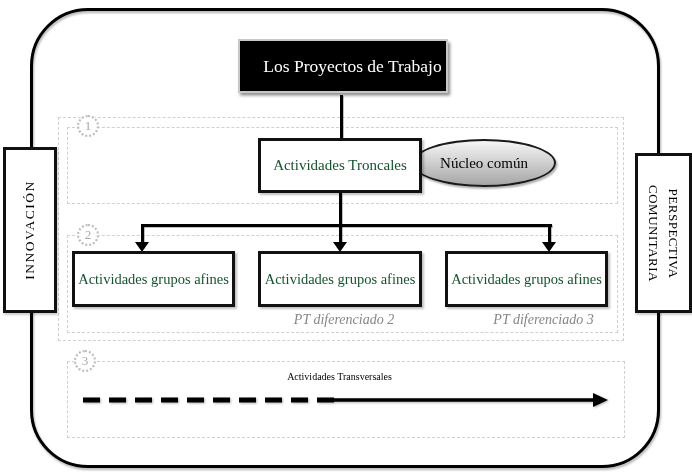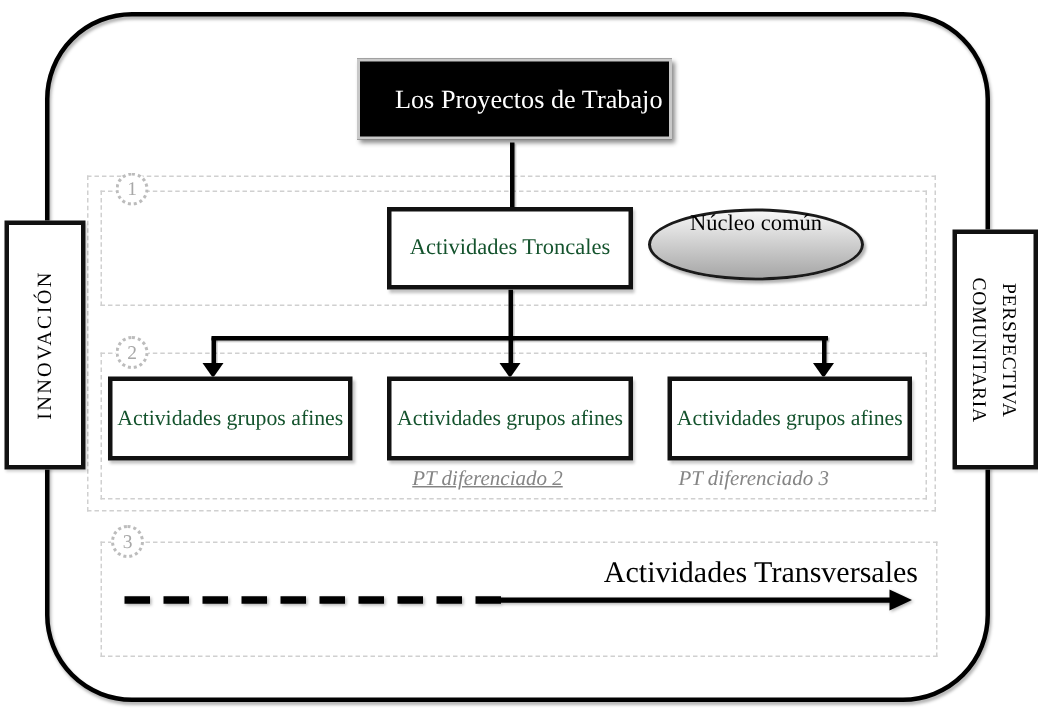--- a/index.html
+++ b/index.html
@@ -47,46 +47,46 @@
     background:var(--box-bg);border:3px solid var(--box-border);box-sizing:border-box;
     display:flex;align-items:center;justify-content:center;text-align:left;
     color:#14532d;box-shadow:1.5px 2px 2px rgba(0,0,0,0.25);z-index:2;
   }
   #troncales-box{left:258px;top:138px;width:164px;height:55px;font-size:15px;}
   #group-box-1{left:72px;top:251px;width:163px;height:56px;font-size:14.5px;}
   #group-box-2{left:258px;top:251px;width:164px;height:56px;font-size:14.5px;}
   #group-box-3{left:445px;top:251px;width:163px;height:56px;font-size:14.5px;}
   
   #nucleo-ellipse{
-    left:432px;top:139px;width:144px;height:48px;border-radius:50%;
+    left:412px;top:139px;width:144px;height:48px;border-radius:50%;
     border:2px solid #1a1a1a;background:linear-gradient(var(--ellipse-top),var(--ellipse-bottom));
-    display:flex;justify-content:center;font-size:15px;color:#000;
+    display:flex;align-items:center;justify-content:center;font-size:15px;color:#000;
     z-index:1;box-sizing:border-box;box-shadow:1.5px 2px 2px rgba(0,0,0,0.30);
   }
   
   .cline{background:var(--connector);z-index:1;filter:drop-shadow(1px 1px 0.5px rgba(0,0,0,0.25));}
   #trunk-top{left:340px;top:95px;width:3px;height:43px;}
   #trunk-mid{left:339px;top:193px;width:3px;height:33px;}
   #branch-line{left:141px;top:224px;width:411px;height:3px;}
   #stub-1{left:141px;top:225px;width:3px;height:18px;}
   #stub-2{left:339px;top:225px;width:3px;height:18px;}
   #stub-3{left:548px;top:225px;width:3px;height:18px;}
   .ahead{
     width:0;height:0;border-left:7px solid transparent;border-right:7px solid transparent;
     border-top:10px solid var(--connector);z-index:1;
   }
   #ahead-1{left:135px;top:242px;} #ahead-2{left:333px;top:242px;} #ahead-3{left:542px;top:242px;}
   
   .pt-caption{
     top:311px;height:18px;color:var(--caption);font-style:italic;font-size:14px;
     display:flex;align-items:center;justify-content:center;
   }
-  #caption-1{left:72px;width:163px;} #caption-2{left:243px;width:164px;text-decoration:underline;} #caption-3{left:421px;width:163px;}
+  #caption-1{left:72px;width:163px;} #caption-2{left:262px;width:164px;} #caption-3{left:462px;width:163px;}
   
-  #transversales-label{left:67px;top:371px;width:545px;text-align:right;font-size:20px;color:#000;}
+  #transversales-label{left:67px;top:371px;width:545px;text-align:center;font-size:10px;color:#000;}
   #transversal-arrow{left:67px;top:391px;filter:drop-shadow(1.5px 1.5px 1px rgba(0,0,0,0.3));}
   
   .side-box{
     background:var(--box-bg);border:3px solid var(--box-border);box-sizing:border-box;
     display:flex;align-items:center;justify-content:center;z-index:3;
     box-shadow:1px 1.5px 2px rgba(0,0,0,0.2);
   }
   #left-box{left:3px;top:147px;width:54px;height:166px;}
   #right-box{left:635px;top:153px;width:57px;height:160px;}
   .rot-ccw{transform:rotate(-90deg);white-space:nowrap;font-size:13.5px;letter-spacing:1.5px;color:#000;}

